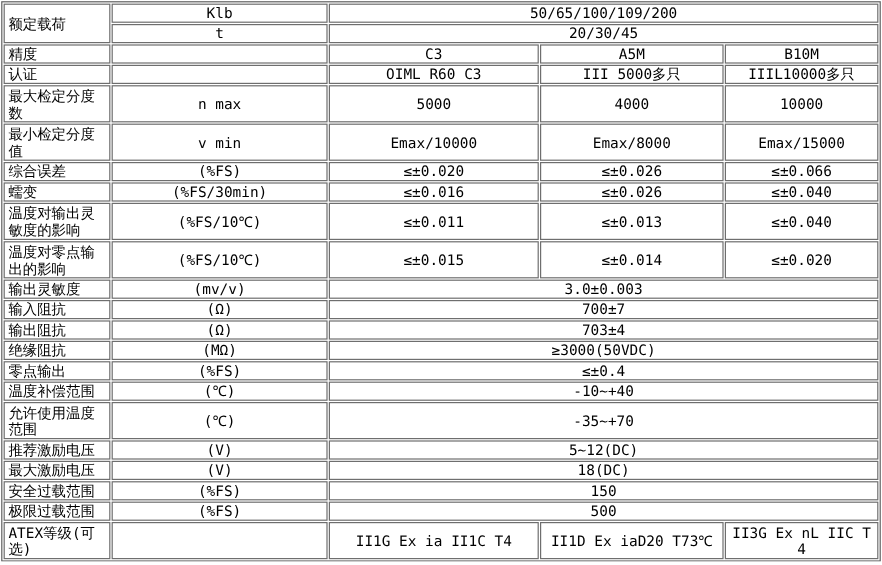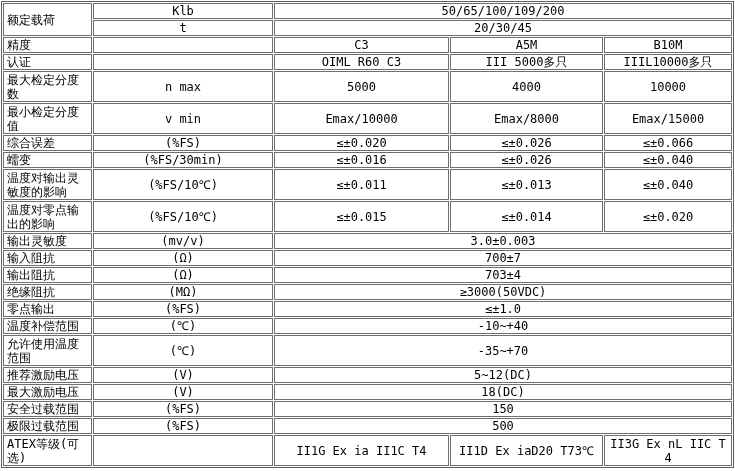--- a/index.html
+++ b/index.html
@@ -147,21 +147,21 @@
 
   <tr class="h1">
     <td class="lbl">绝缘阻抗</td>
     <td>(MΩ)</td>
     <td colspan="3">≥3000(50VDC)</td>
   </tr>
 
   <tr class="h1">
     <td class="lbl">零点输出</td>
     <td>(%FS)</td>
-    <td colspan="3">≤±1.0</td>
+    <td colspan="3">≤±0.4</td>
   </tr>
 
   <tr class="h1">
     <td class="lbl">温度补偿范围</td>
     <td>(℃)</td>
     <td colspan="3">-10~+40</td>
   </tr>
 
   <tr class="h2">
     <td class="lbl">允许使用温度范围</td>

